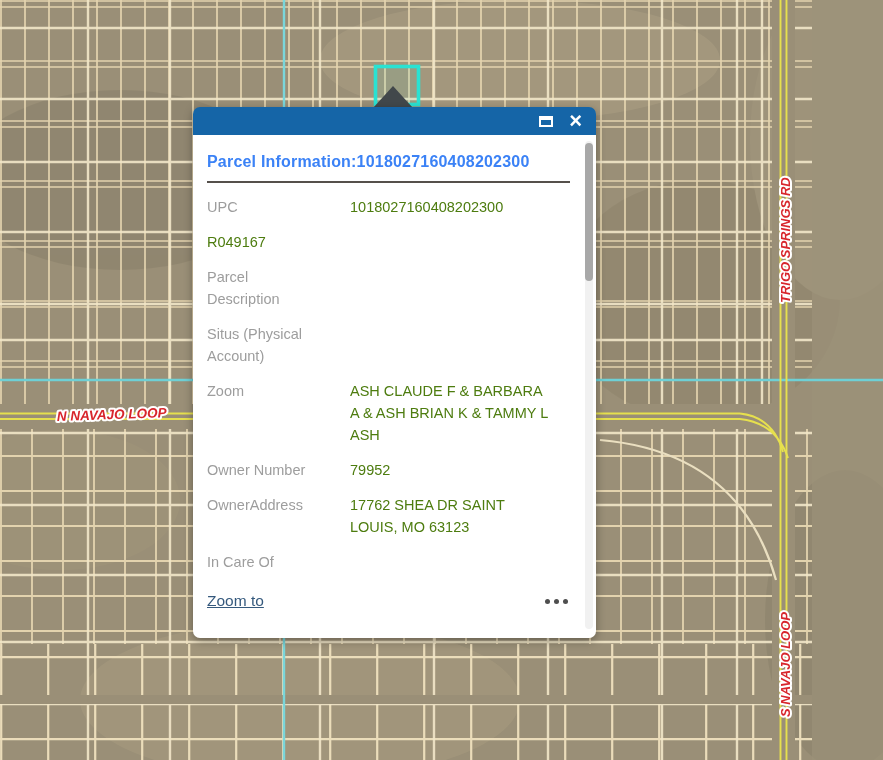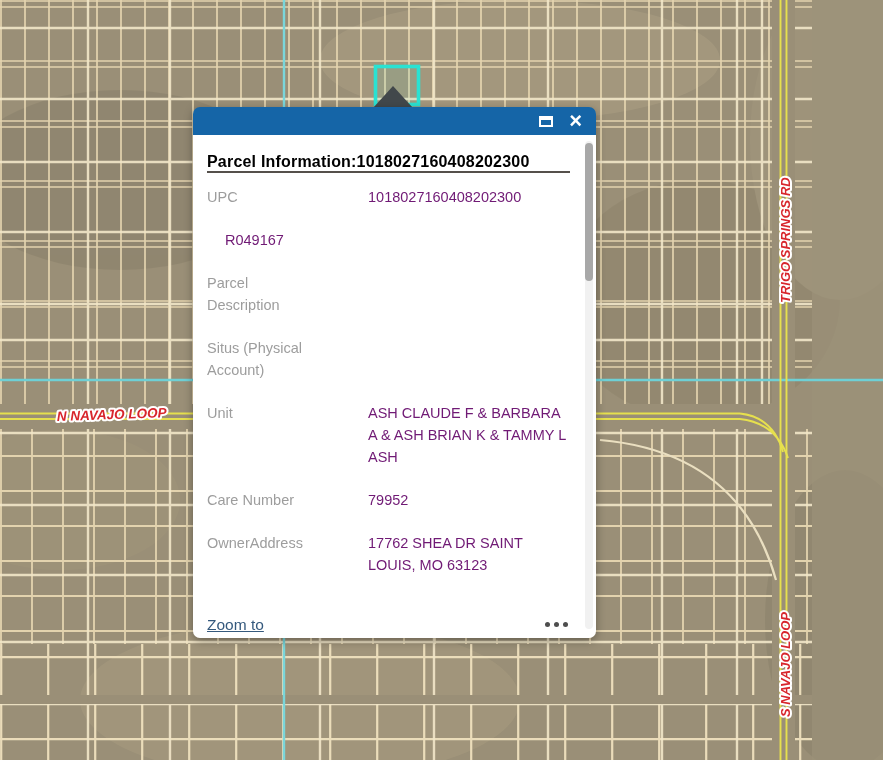--- a/index.html
+++ b/index.html
@@ -21,29 +21,29 @@
   .popup{position:absolute;left:193px;top:107px;width:403px;z-index:6;
          box-shadow:0 3px 10px rgba(0,0,0,.35);border-radius:7px;}
   .popup-titlebar{height:28px;background:#1565a7;border-radius:7px 7px 0 0;
          display:flex;align-items:center;justify-content:flex-end;gap:16px;padding:0 14px;}
   .tb-btn{display:flex;align-items:center;justify-content:center;cursor:pointer;height:22px;}
   .max-glyph{display:inline-block;width:14px;height:11px;border:2px solid #fff;border-top-width:4px;}
   .close-glyph{color:#fff;font-size:22px;font-weight:700;line-height:20px;}
 
   .popup-body{position:relative;height:503px;background:#fff;border-radius:0 0 7px 7px;
          padding:14px 26px 0 14px;overflow:hidden;}
-  .popup-title{margin:4px 0 0 0;font-size:16px;font-weight:700;color:#000000;
-         border-bottom:2px solid #55504b;letter-spacing:.2px;}
-  .fields{margin-top:13px;display:flex;flex-direction:column;gap:21px;}
+  .popup-title{margin:4px 0 0 0;font-size:16px;font-weight:700;color:#3b82f6;
+         padding-bottom:10px;border-bottom:2px solid #55504b;letter-spacing:.2px;}
+  .fields{margin-top:13px;display:flex;flex-direction:column;gap:13px;}
   .frow{display:grid;grid-template-columns:143px 1fr;align-items:start;}
   .flabel{color:#9d9d9d;font-size:14.5px;line-height:22px;max-width:100px;}
-  .fvalue{color:#701a75;font-size:14.5px;line-height:22px;max-width:200px;margin-left:18px;}
+  .fvalue{color:#4d7c0f;font-size:14.5px;line-height:22px;max-width:200px;}
 
-  .popup-footer{position:absolute;left:14px;right:26px;bottom:4px;
-         display:flex;justify-content:space-between;align-items:flex-start;}
+  .popup-footer{position:absolute;left:14px;right:26px;bottom:28px;
+         display:flex;justify-content:space-between;align-items:center;}
   .zoom-to{color:#35597d;font-size:15.5px;text-decoration:underline;cursor:pointer;}
   .dots{display:flex;gap:4px;cursor:pointer;padding:6px 2px;}
   .dots span{width:5px;height:5px;border-radius:50%;background:#4e4e4e;display:block;}
 
   .scroll-track{position:absolute;top:6px;bottom:9px;right:3px;width:8px;
          background:#f1f1f1;border-radius:4px;}
   .scroll-thumb{position:absolute;top:2px;left:0;width:8px;height:138px;
          background:#a8a8a8;border-radius:4px;cursor:pointer;}
 </style>
 </head>
@@ -139,30 +139,34 @@
             <div class="fvalue">R049167</div>
           </div>
           <div class="frow">
             <div class="flabel">Parcel Description</div>
           </div>
           <div class="frow">
             <div class="flabel">Situs (Physical Account)</div>
             <div class="fvalue"></div>
           </div>
           <div class="frow">
-            <div class="flabel">Unit</div>
+            <div class="flabel">Zoom</div>
             <div class="fvalue">ASH CLAUDE F &amp; BARBARA A &amp; ASH BRIAN K &amp; TAMMY L ASH</div>
           </div>
           <div class="frow">
-            <div class="flabel">Care Number</div>
+            <div class="flabel">Owner Number</div>
             <div class="fvalue">79952</div>
           </div>
           <div class="frow">
             <div class="flabel">OwnerAddress</div>
             <div class="fvalue">17762 SHEA DR SAINT LOUIS, MO 63123</div>
+          </div>
+          <div class="frow">
+            <div class="flabel">In Care Of</div>
+            <div class="fvalue"></div>
           </div>
         </div>
 
       <div class="popup-footer">
         <a class="zoom-to">Zoom to</a>
         <span class="dots">
           <span></span>
             <span></span>
             <span></span>
         </span>

